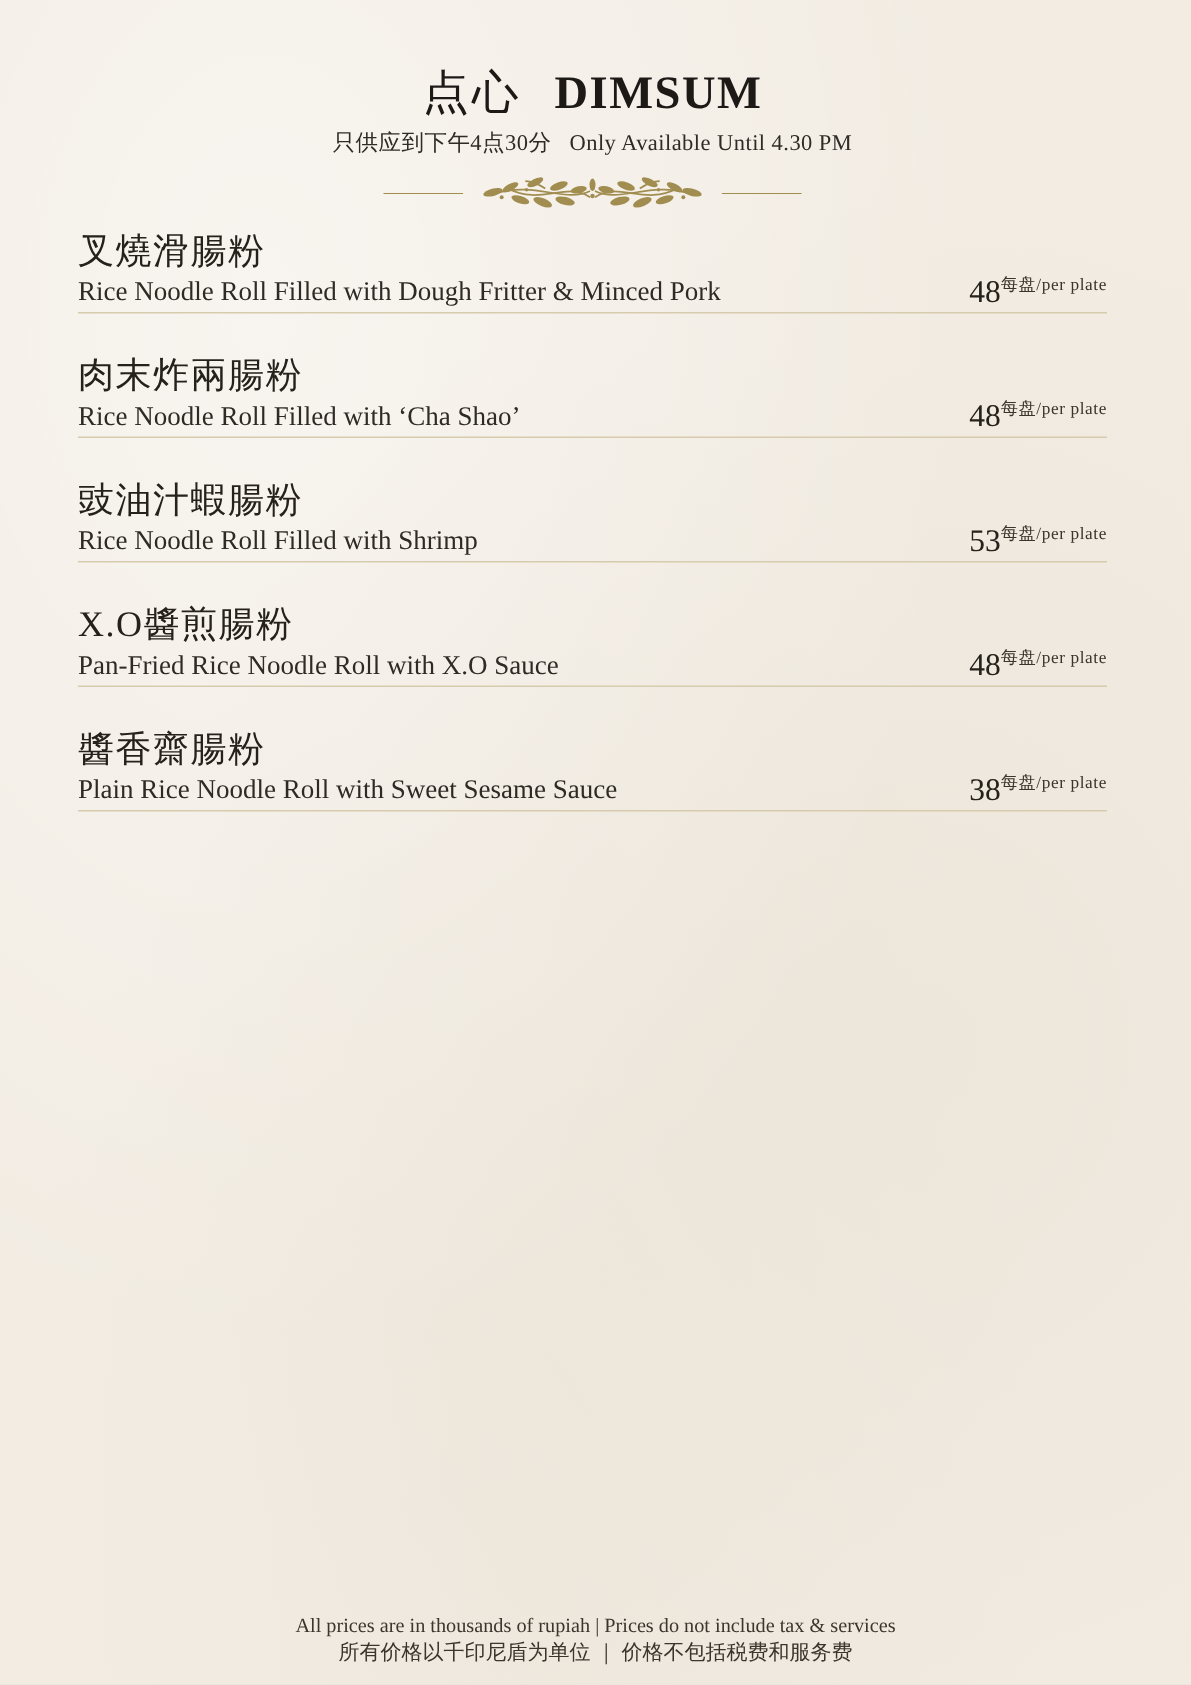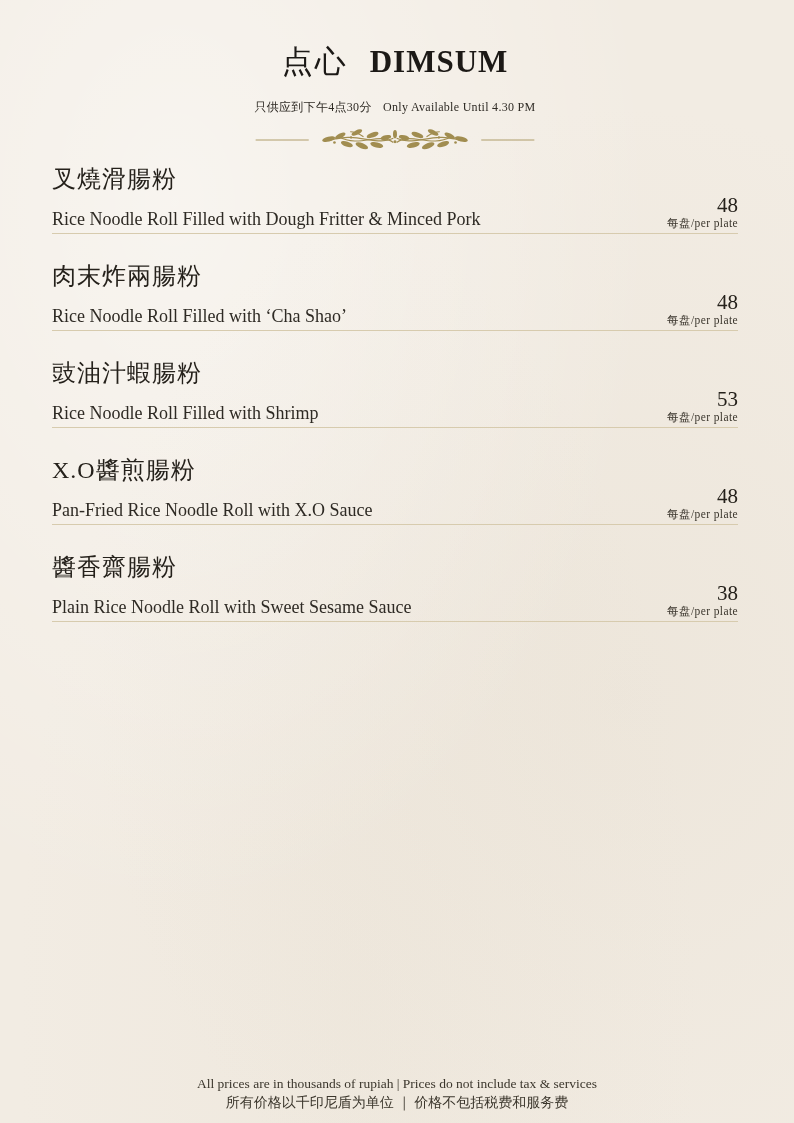--- a/index.html
+++ b/index.html
@@ -19,21 +19,21 @@
     color: #2e2a24;
     padding: 42px 56px 0 52px;
     overflow: hidden;
   }
 
   
   .header { text-align: center; }
   .title { font-weight: normal; line-height: 38px; color: #1c1916; }
   .title-zh { font-size: 31px; letter-spacing: 2px; }
   .title-en { font-size: 31px; font-weight: bold; letter-spacing: 1px; margin-left: 14px; }
-  .subtitle { margin-top: 18px; font-size: 12px; color: #2f2b25; letter-spacing: 0.3px; }
+  .subtitle { margin-top: 5px; font-size: 15px; color: #2f2b25; letter-spacing: 0.3px; }
   .subtitle .sub-en { margin-left: 8px; }
   .ornament { margin-top: 9px; line-height: 0; }
 
   
   .menu { margin-top: 9px; }
   .menu-item { margin-bottom: 27px; }
   .name-zh {
     font-weight: normal;
     font-size: 24px;
     line-height: 30px;
@@ -43,21 +43,21 @@
   .item-row {
     display: flex;
     justify-content: space-between;
     align-items: flex-end;
     border-bottom: 1px solid #d7cbae;
     padding-bottom: 3px;
   }
   .name-en { font-size: 18px; line-height: 21px; color: #2e2a24; }
   .price-block {
     display: flex;
-    flex-direction: column;
+    flex-direction: row;
     text-align: right;
     flex-shrink: 0;
     padding-left: 14px;
   }
   .price { font-size: 21px; line-height: 22px; color: #25211b; }
   .unit { font-size: 11.5px; line-height: 14px; color: #3a352c; letter-spacing: 0.4px; }
 
   
   .footer {
     position: absolute;

